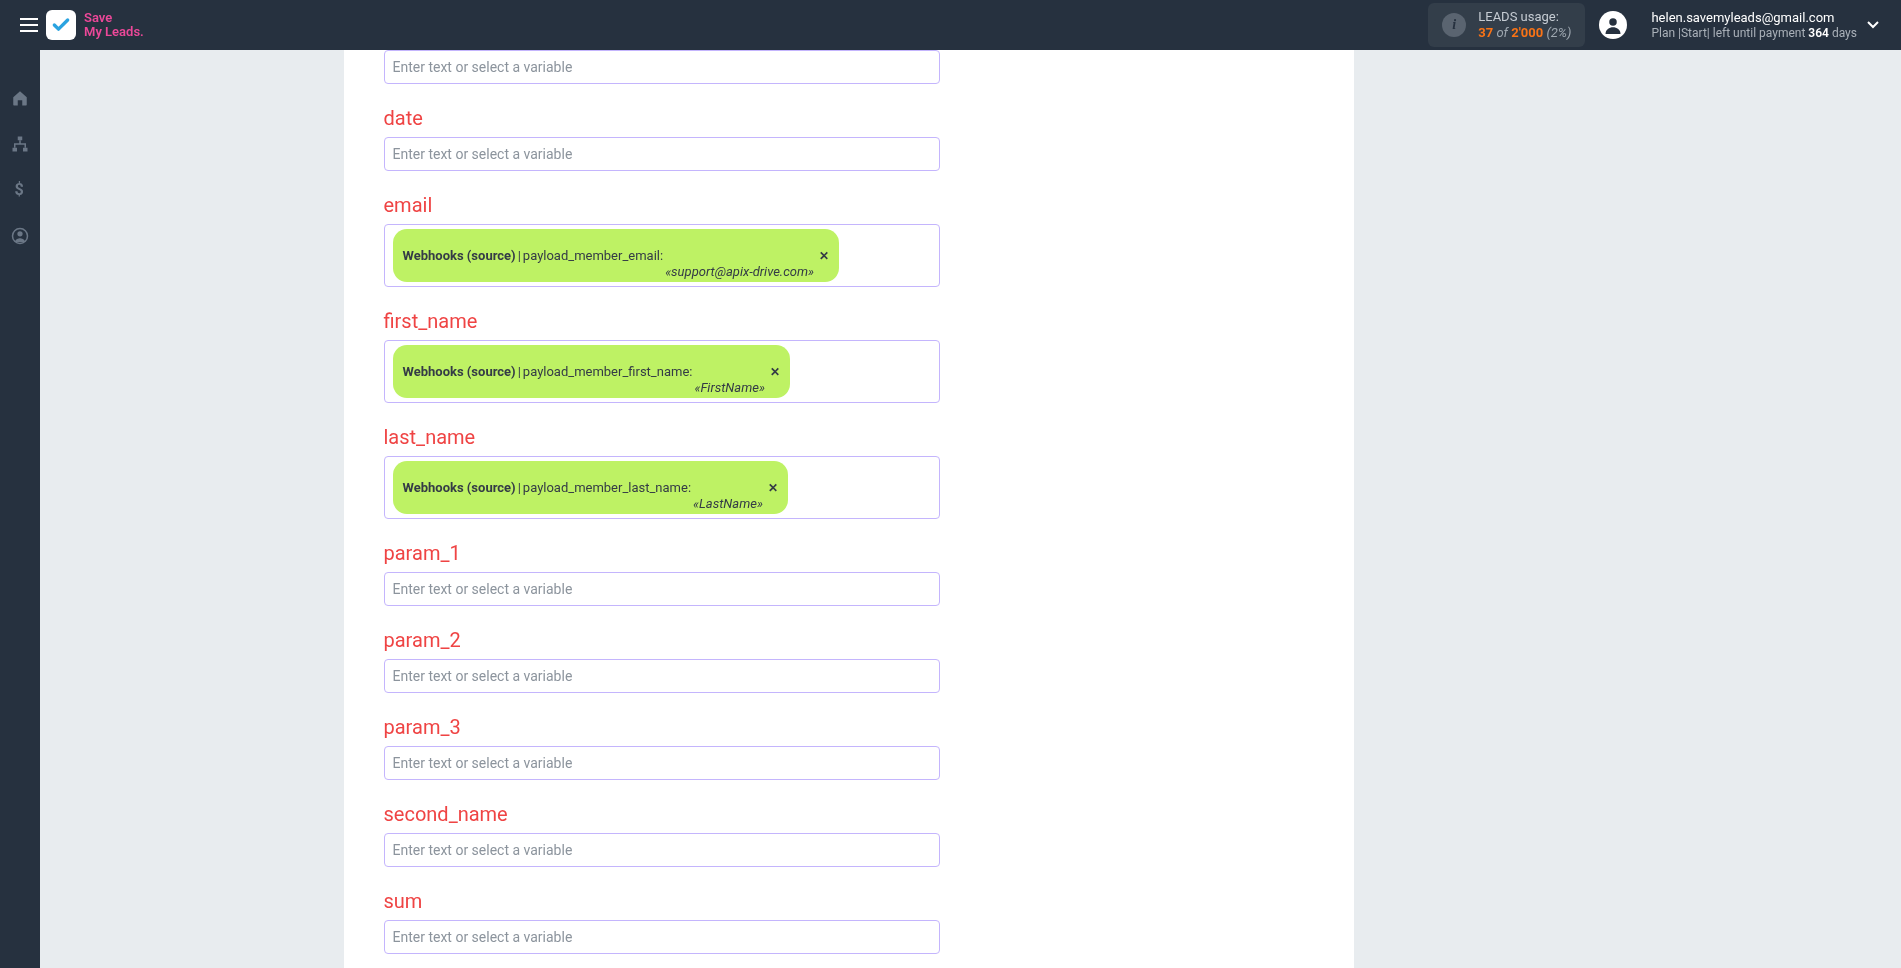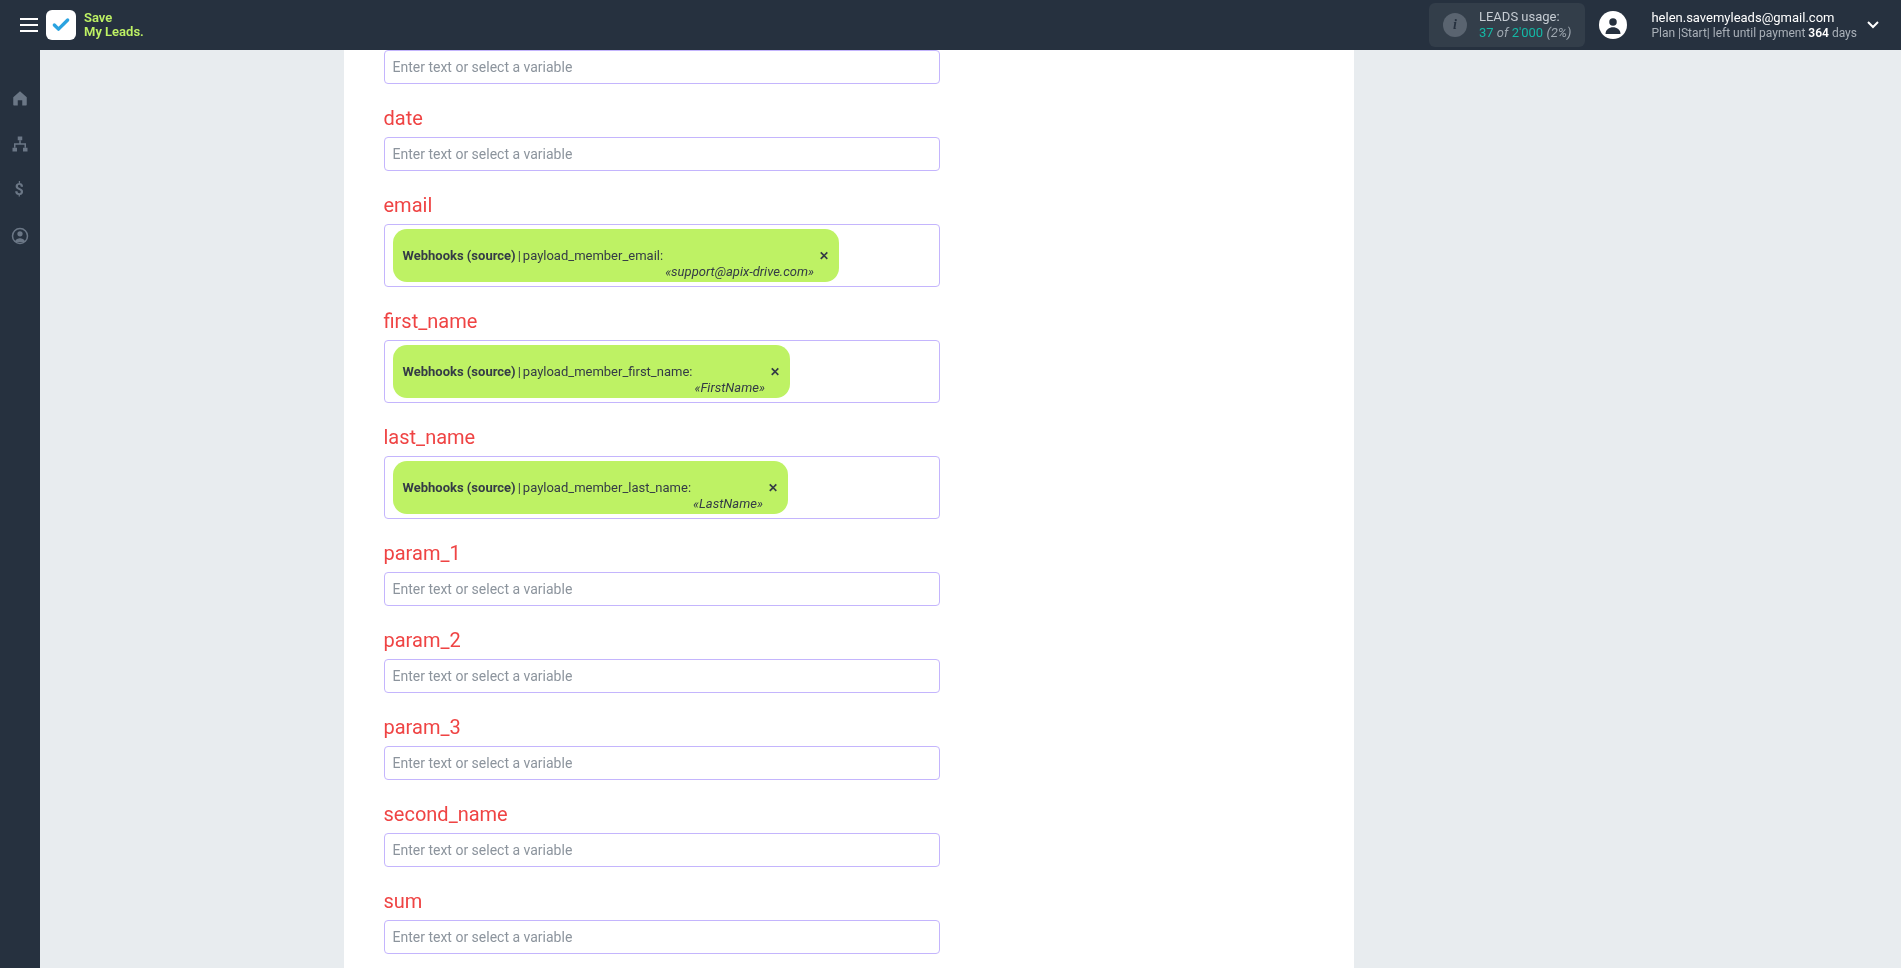--- a/index.html
+++ b/index.html
@@ -33,21 +33,21 @@
   .logo-icon {
     width: 30px;
     height: 30px;
     background: #fff;
     border-radius: 6px;
     display: flex;
     align-items: center;
     justify-content: center;
   }
   .logo-text {
-    color: #bef264;
+    color: #ec4899;
     font-size: 13px;
     font-weight: 600;
     line-height: 1.1;
   }
   .header-spacer { flex: 1; }
   .leads-usage {
     background: #333e4a;
     border-radius: 6px;
     display: flex;
     align-items: center;
@@ -63,21 +63,21 @@
     display: flex;
     align-items: center;
     justify-content: center;
     font-weight: bold;
     font-style: italic;
     color: #26313f;
     font-family: serif;
   }
   .leads-text { font-size: 13px; color: #c6ccd3; line-height: 1.2; }
   .leads-line2 { color: #9ea7b0; }
-  .leads-green { color: #14b8a6; font-weight: 400; }
+  .leads-green { color: #f97316; font-weight: 700; }
   .leads-italic { font-style: italic; }
   .account {
     display: flex;
     align-items: center;
     gap: 24px;
     color: #fff;
   }
   .avatar-circle {
     width: 28px;
     height: 28px;

